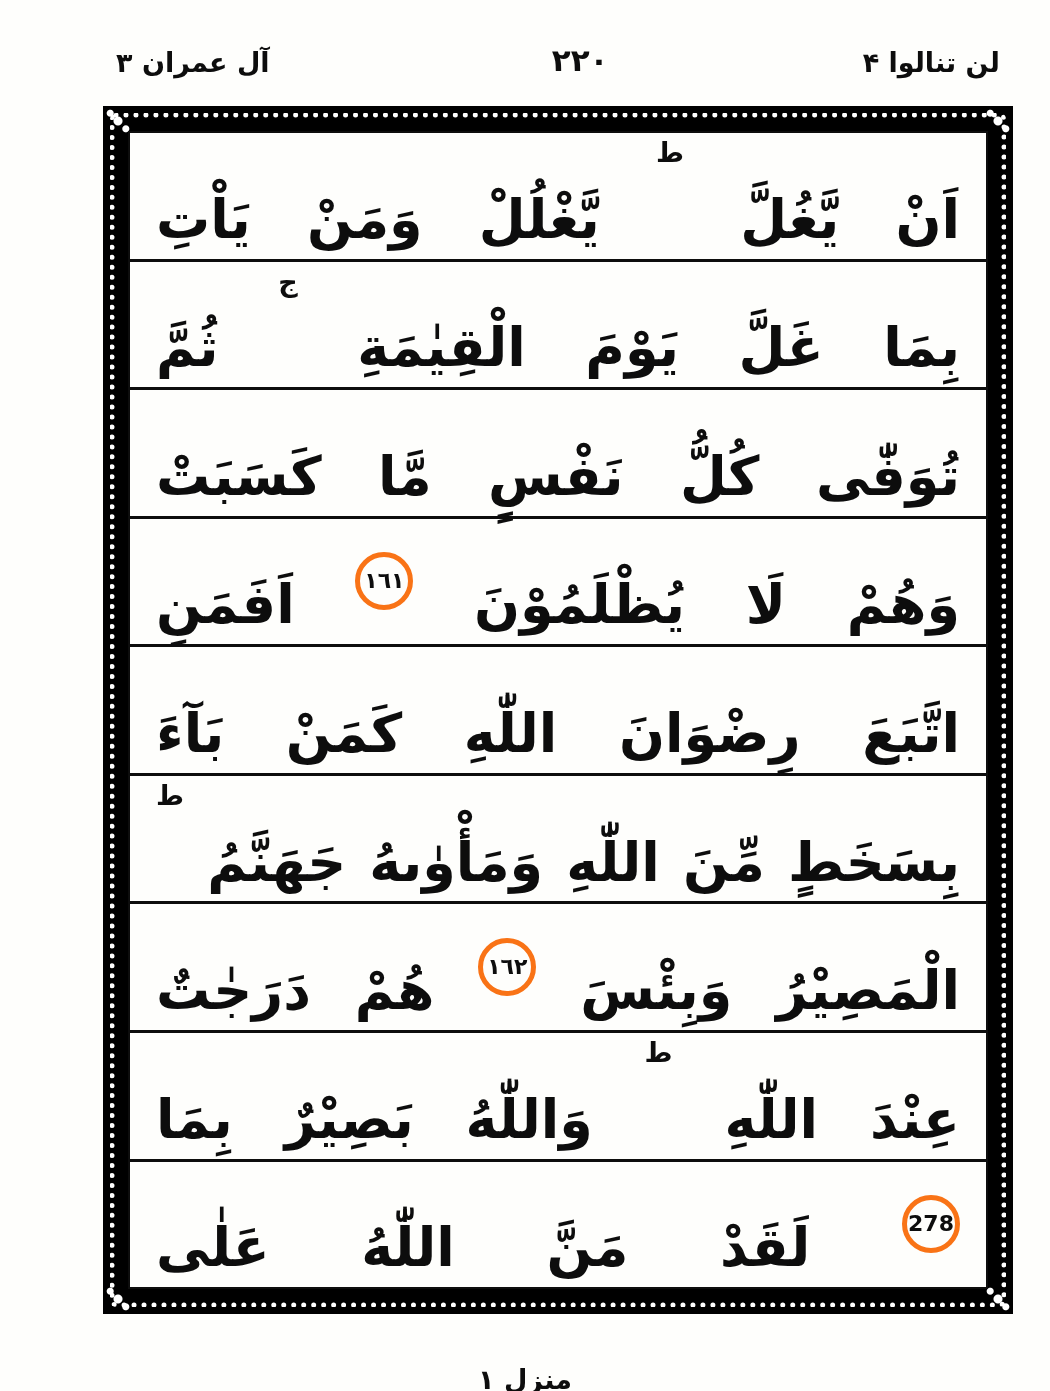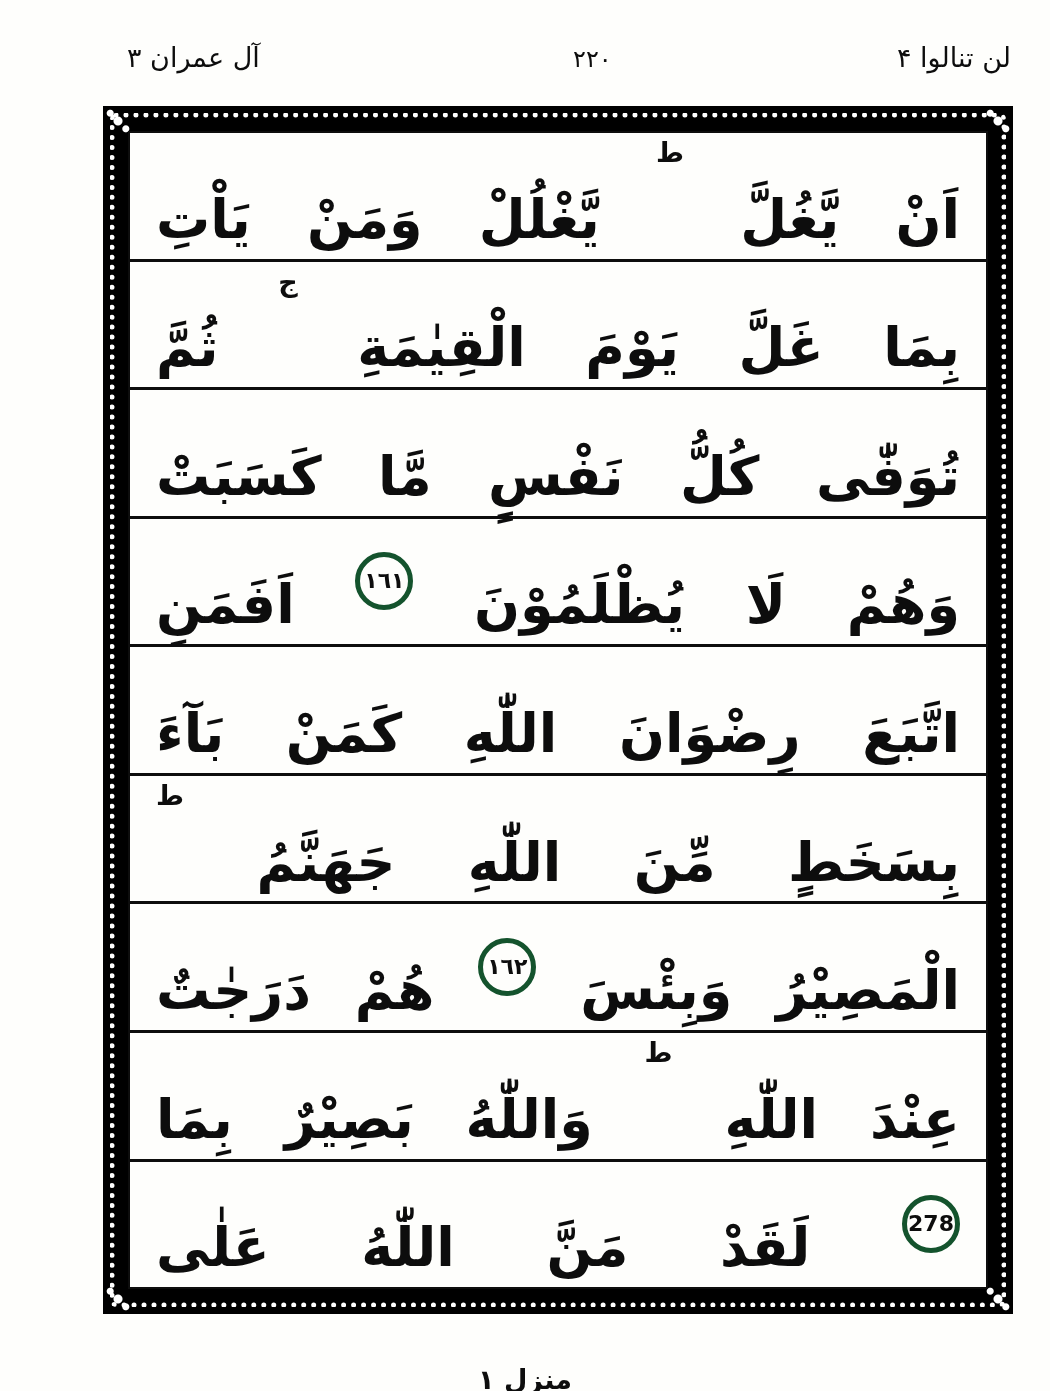--- a/index.html
+++ b/index.html
@@ -9,25 +9,24 @@
     overflow: hidden;
     font-family: "DejaVu Sans", sans-serif;
     color: #0d0d0d;
   }
   .page { position: relative; width: 1050px; height: 1391px; background: #fefefc; }
 
   
   .header {
     position: absolute; top: 42px; left: 116px; width: 884px;
     display: flex; justify-content: space-between; align-items: flex-end;
-    font-weight: normal;
-    margin-left: 11px;
+    font-weight: bold;
   }
   .hdr { direction: rtl; font-size: 27px; letter-spacing: 0.5px; }
-  .hdr-center { font-size: 24px; transform: translateX(14px); }
+  .hdr-center { font-size: 31px; transform: translateX(14px); }
 
   
   .frame {
     position: absolute; left: 103px; top: 106px;
     width: 910px; height: 1208px;
     background: #000;
     box-sizing: border-box;
     padding: 25px;
   }
   
@@ -66,21 +65,21 @@
     font-size: 54px; font-weight: bold;
     line-height: 1;
   }
   .qrow:last-child { border-bottom: none; }
   .w { white-space: nowrap; margin-top: 48px; }
 
   
   .aya {
     display: inline-flex; align-items: center; justify-content: center;
     width: 58px; height: 58px;
-    border: 5px solid #14532d; border-radius: 50%;
+    border: 5px solid #f97316; border-radius: 50%;
     box-sizing: border-box;
     font-size: 22px; font-weight: bold;
     flex: 0 0 auto;
   }
   
   .pause {
     font-size: 27px; font-weight: bold;
     align-self: flex-start; margin-top: 6px;
     flex: 0 0 auto;
   }
@@ -145,20 +144,21 @@
           <span class="w">اتَّبَعَ</span>
           <span class="w">رِضْوَانَ</span>
           <span class="w">اللّٰهِ</span>
           <span class="w">كَمَنْ</span>
           <span class="w">بَآءَ</span>
         </div>
         <div class="qrow" dir="rtl">
           <span class="w">بِسَخَطٍ</span>
           <span class="w">مِّنَ</span>
           <span class="w">اللّٰهِ</span>
+          <span class="w">وَمَأْوٰىهُ</span>
           <span class="w">جَهَنَّمُ</span>
           <span class="pause">ط</span>
         </div>
         <div class="qrow" dir="rtl">
           <span class="w">الْمَصِيْرُ</span>
           <span class="w">وَبِئْسَ</span>
           <span class="aya">١٦٢</span>
           <span class="w">هُمْ</span>
           <span class="w">دَرَجٰتٌ</span>
         </div>

